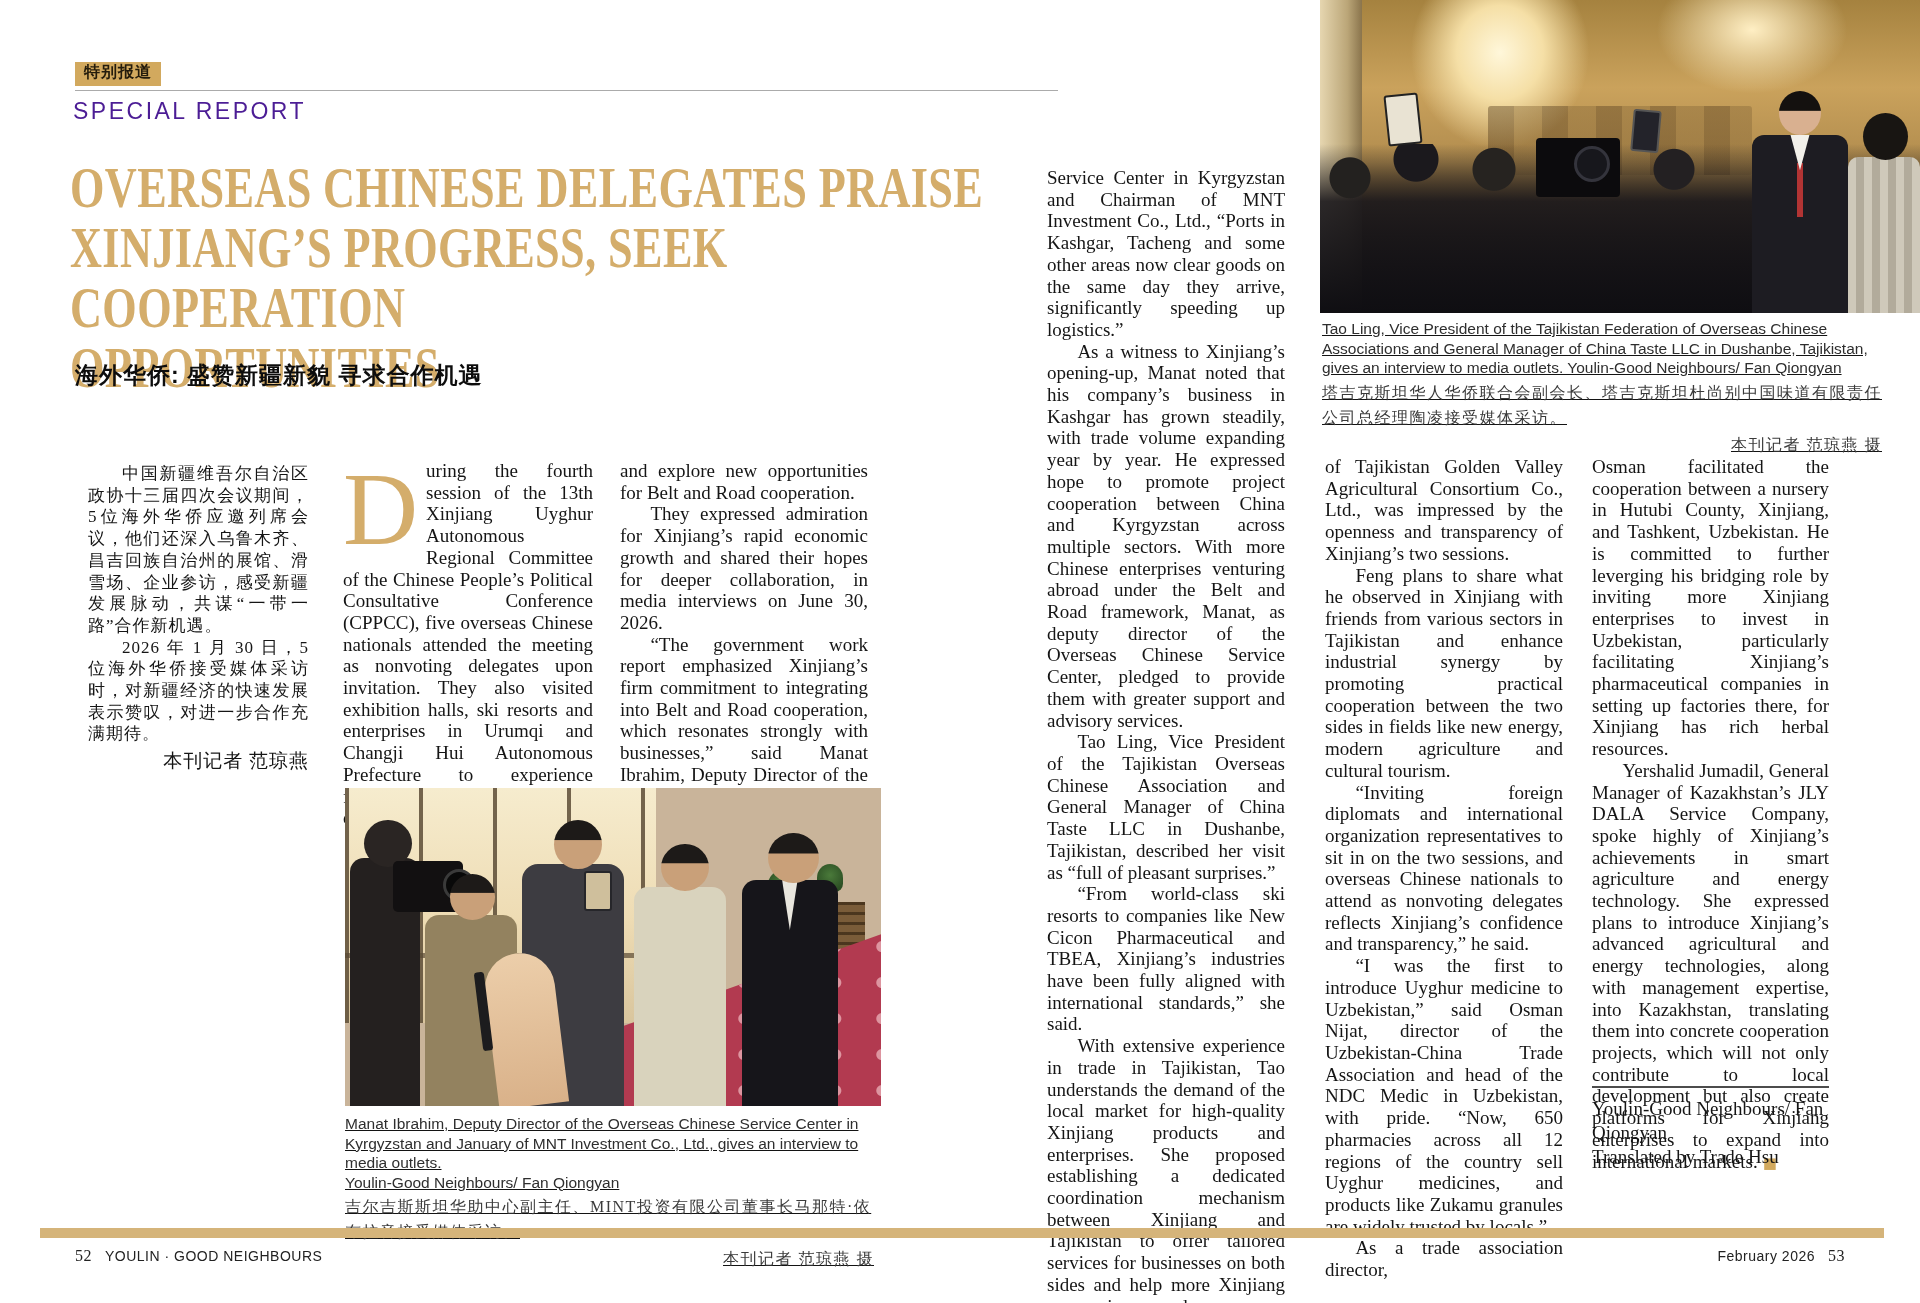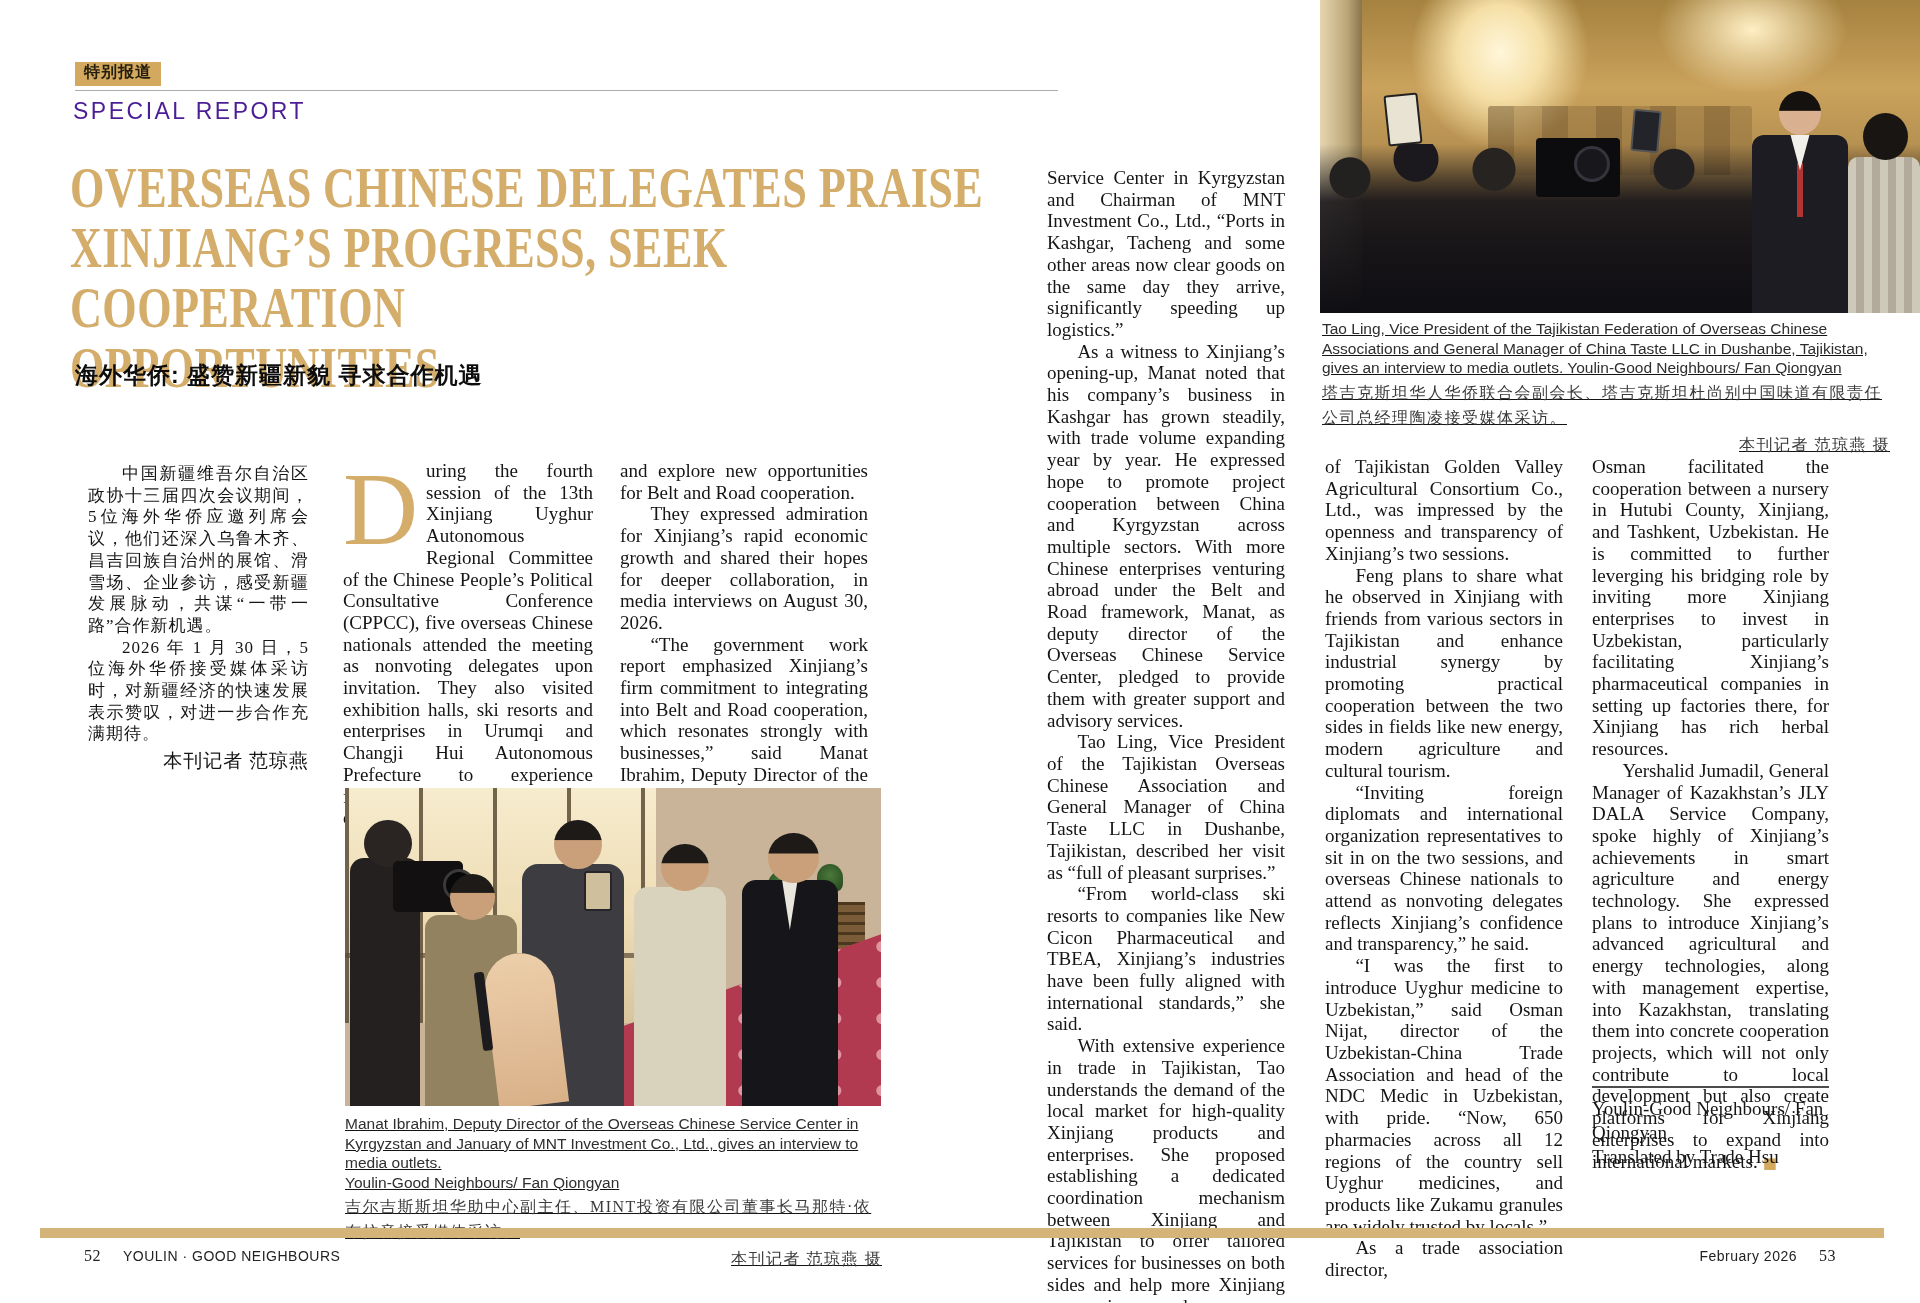--- a/index.html
+++ b/index.html
@@ -30,21 +30,21 @@
   #col4{left:1325px;top:456px;width:238px;}
   #col5{left:1592px;top:456px;width:237px;}
   .dropcap{float:left;font:400 104px/86px "Liberation Serif",serif;color:#d4ad6b;padding:6px 8px 0 0;}
   .endmark{color:#d2a95e;font-size:15px;margin-left:5px;font-family:"DejaVu Sans",sans-serif;}
   #attribution{position:absolute;left:1592px;top:1086px;width:237px;border-top:2px solid #4c4c4c;
        padding-top:9px;font:19px/24px "Liberation Serif",serif;color:#151515;}
   #attribution p{margin:0;}
   
   .caption{position:absolute;text-decoration:underline;}
   .cap-en{margin:0;font:15.5px/19.5px "Liberation Sans",sans-serif;color:#2e2e2e;text-align:left;}
-  .cap-cn{margin:2px 0 0 0;font:16px/25px "Liberation Serif",serif;letter-spacing:1.5px;color:#3a3a3a;}
+  .cap-cn{margin:2px 8px 0 0;font:16px/25px "Liberation Serif",serif;letter-spacing:1.5px;color:#3a3a3a;}
   .cap-credit{text-align:right;}
   #caption-left{left:345px;top:1114px;width:537px;}
   #caption-right{left:1322px;top:319px;width:568px;}
   
   .photo{position:absolute;overflow:hidden;background:#c9b49a;}
   .photo div{position:absolute;}
   #photo-left{left:345px;top:788px;width:536px;height:318px;}
   .pl-windows{left:0;top:0;width:58%;height:74%;
      background:repeating-linear-gradient(90deg,rgba(92,76,54,.85) 0 4px,rgba(0,0,0,0) 4px 74px),
      linear-gradient(180deg,#f6ecce 0%,#eedcb4 55%,#d9c59d 100%);}
@@ -106,21 +106,21 @@
   .pr-woman:before{content:"";position:absolute;left:47%;top:16%;width:6%;height:30%;background:#b23434;}
   .pr-w-head{left:76.5%;top:29%;width:7%;height:14%;background:linear-gradient(#14110f 44%,#d9b090 46%);border-radius:50%;}
   .pr-man-plaid{left:88%;top:50%;width:12%;height:50%;
      background:repeating-linear-gradient(90deg,#cfc9ba 0 8px,#b2ab9b 8px 16px);border-radius:10px 10px 0 0;}
   .pr-head-plaid{left:90.5%;top:36%;width:7.5%;height:15%;background:#181512;border-radius:50%;}
   
   #footer-band{position:absolute;left:40px;top:1228px;width:1844px;height:10px;background:#d5b47a;}
   .footer-text{position:absolute;top:1247px;font:14px "Liberation Sans",sans-serif;color:#222;letter-spacing:.5px;}
   #footer-left{left:62px;}
   #footer-right{left:1572px;width:286px;text-align:right;}
-  .pagenum{font:16px "Liberation Serif",serif;margin:0 22px;}
+  .pagenum{font:16px "Liberation Serif",serif;margin:0 13px;}
 </style>
 </head>
 <body>
 
 <div id="spread">
 
   <div id="tag">特别报道</div>
   <div id="rule"></div>
   <div id="special-report">SPECIAL REPORT</div>
 
@@ -137,21 +137,21 @@
     </div>
   <div id="intro-byline" class="col" style="left:88px;top:748px;width:221px;">本刊记者 范琼燕</div>
 
   <div id="col1" class="col">
     <p class="cont spread">
       <span class="dropcap">D</span><span>uring the fourth session of the 13th Xinjiang Uyghur Autonomous Regional Committee of the Chinese People’s Political Consultative Conference (CPPCC), five overseas Chinese nationals attended the meeting as nonvoting delegates upon invitation. They also visited exhibition halls, ski resorts and enterprises in Urumqi and Changji Hui Autonomous Prefecture to experience firsthand Xinjiang’s development momentum</span>
     </p>
   </div>
   <div id="col2" class="col">
       <p class="cont">and explore new opportunities for Belt and Road cooperation.</p>
-      <p>They expressed admiration for Xinjiang’s rapid economic growth and shared their hopes for deeper collaboration, in media interviews on August 30, 2026.</p>
+      <p>They expressed admiration for Xinjiang’s rapid economic growth and shared their hopes for deeper collaboration, in media interviews on June 30, 2026.</p>
       <p class="spread">“The government work report emphasized Xinjiang’s firm commitment to integrating into Belt and Road cooperation, which resonates strongly with businesses,” said Manat Ibrahim, Deputy Director of the Overseas Chinese</p>
     </div>
 
   <div id="photo-left" class="photo">
     <div class="pl-windows"></div>
     <div class="pl-sill"></div>
     <div class="pl-lattice"></div>
     <div class="pl-plant p1"></div>
     <div class="pl-plant p2"></div>
     <div class="pl-carpet"></div>

